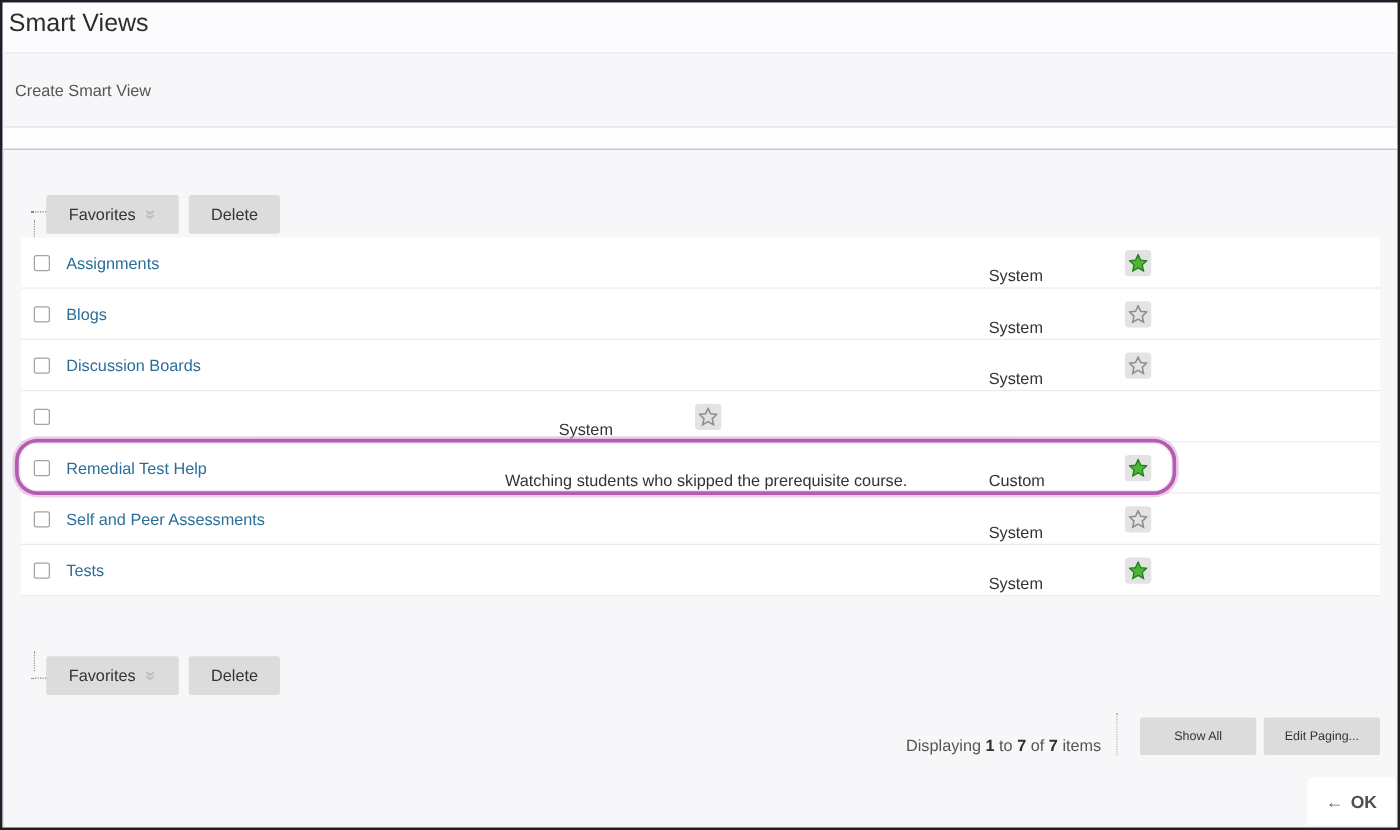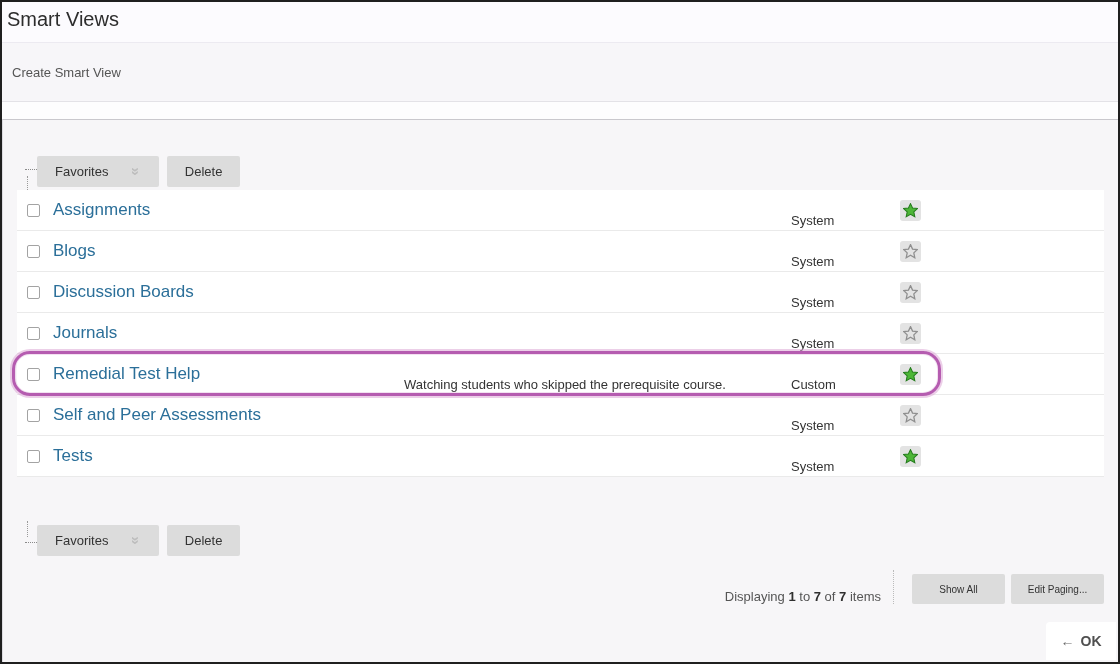--- a/index.html
+++ b/index.html
@@ -26,40 +26,40 @@
   .vdots{position:absolute;width:0;border-left:1px dotted #9a9a9a;}
   .sel-top{left:22px;top:44px;}
   .vd-top{left:24px;top:56px;height:14px;}
   .vd-bottom{left:24px;top:401px;height:16px;}
   .sel-bottom{left:22px;top:417px;}
 
   
   .actions{position:absolute;left:34px;display:flex;gap:8px;}
   .actions-top{top:36px;}
   .actions-bottom{top:405px;}
-  .gbtn{height:31px;background:#dcdcdc;border:0;border-radius:2px;font-size:13px;color:#333;padding:0 18px;display:flex;align-items:center;gap:24px;cursor:pointer;}
+  .gbtn{height:31px;background:#dcdcdc;border:0;border-radius:2px;font-size:13px;color:#333;padding:0 18px;display:flex;align-items:center;gap:8px;cursor:pointer;}
   .chev{display:inline-block;transform:rotate(90deg);color:#bdbdbd;font-size:15px;font-weight:700;line-height:1;}
 
   
   .table{position:absolute;left:14px;right:14px;top:70px;}
   .thead{display:flex;height:44px;background:#ffffff;align-items:stretch;border-bottom:1px solid #e2e2e2;}
   .col{display:flex;align-items:center;}
   .col-check{width:32px;justify-content:center;flex:0 0 auto;}
   .col-title{width:344px;flex:0 0 auto;padding-left:4px;}
   .col-desc{width:388px;flex:0 0 auto;padding-left:11px;}
   .col-type{width:110px;flex:0 0 auto;padding-left:10px;}
   .col-fav{flex:1;padding-left:9px;}
   .th{font-size:12px;color:#6e6e6e;letter-spacing:.4px;}
   .th-title-cell{background:#efeeee;}
   .th-title{font-size:13px;font-weight:700;color:#2f2f2f;letter-spacing:.4px;margin-right:7px;}
   .sort-icon{display:inline-flex;align-items:center;}
 
   .trow{display:flex;height:41px;background:#fff;border-bottom:1px solid #eaeaea;position:relative;align-items:center;}
   .checkbox{width:13px;height:13px;background:#fff;border:1px solid #a3a3a3;border-radius:2px;display:inline-block;cursor:pointer;}
-  .row-link{font-size:17px;color:var(--link,#2b6f99);text-decoration:none;cursor:pointer;}
+  .row-link{font-size:13px;color:var(--link,#2b6f99);text-decoration:none;cursor:pointer;}
   .cell-text{font-size:13px;color:#333;margin-top:20px;}
   .star-btn{width:21px;height:21px;background:#e3e3e3;border:0;border-radius:3px;display:flex;align-items:center;justify-content:center;padding:0;cursor:pointer;}
   .star-green{display:none;}
   .trow.fav .star-green{display:block;}
 
   
   .hl{display:none;position:absolute;left:-5px;top:-3px;width:929px;height:45px;border:3px solid var(--highlight,#b55cb0);border-radius:18px;box-shadow:0 0 0 2px rgba(221,168,214,.55), inset 0 0 0 1px rgba(221,168,214,.35);pointer-events:none;z-index:3;}
   .trow.highlighted .hl{display:block;}
 
   
@@ -164,23 +164,20 @@
                   <polygon points="7,0.6 8.9,4.7 13.4,5.2 10.1,8.3 11,12.8 7,10.5 3,12.8 3.9,8.3 0.6,5.2 5.1,4.7" fill="none" stroke="#8f8f8f" stroke-width="1.2"></polygon>
                 </svg>
       </button>
     </div>
 
   </div>
 
   <div class="trow">
     <div class="col col-check">
       <span class="checkbox"></span>
-    </div>
-    <div class="col col-title">
-      <a class="row-link">Journals</a>
     </div>
     <div class="col col-desc cell-text"></div>
     <div class="col col-type cell-text">System</div>
     <div class="col col-fav">
       <button class="star-btn">
 
         <svg class="star-gray" width="15" height="15" viewBox="0 0 14 14">
                   <polygon points="7,0.6 8.9,4.7 13.4,5.2 10.1,8.3 11,12.8 7,10.5 3,12.8 3.9,8.3 0.6,5.2 5.1,4.7" fill="none" stroke="#8f8f8f" stroke-width="1.2"></polygon>
                 </svg>
       </button>

